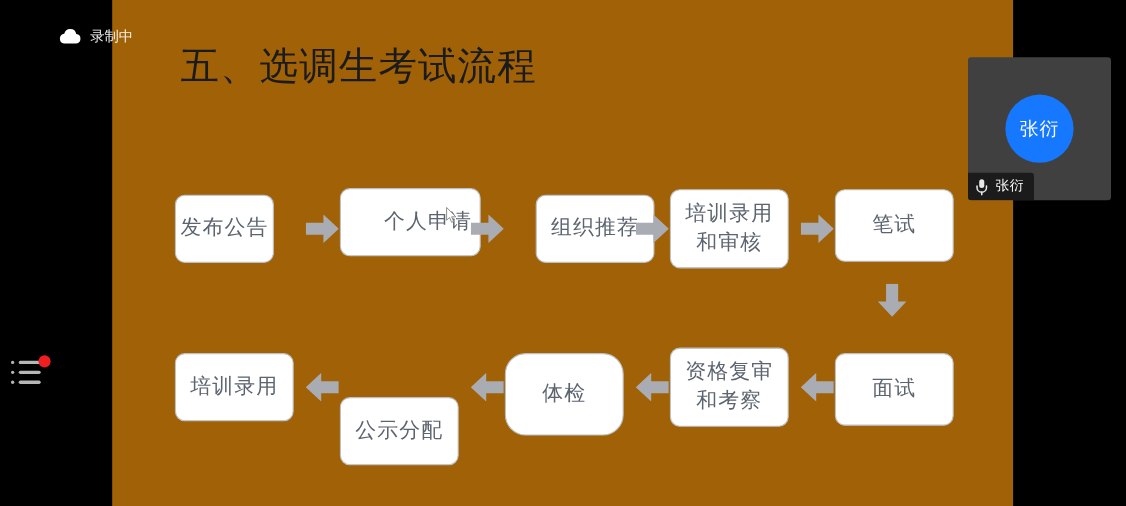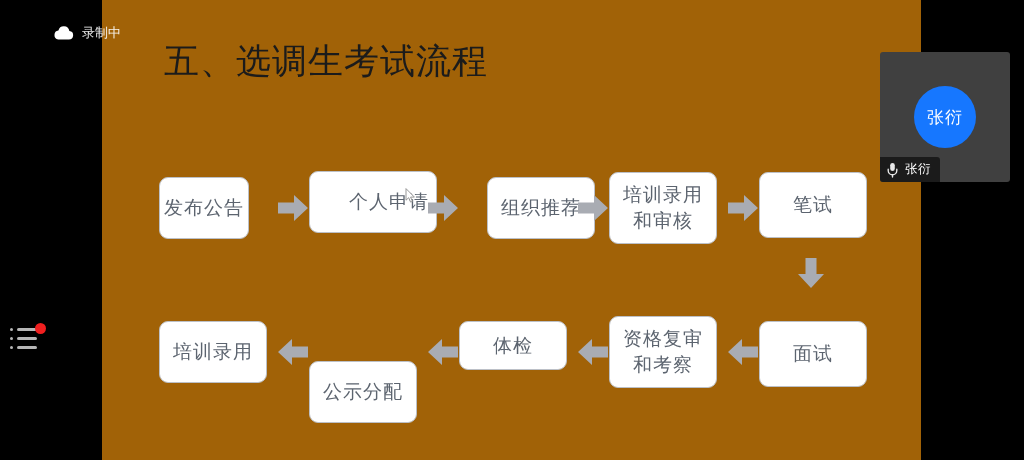--- a/index.html
+++ b/index.html
@@ -241,21 +241,21 @@
         </div>
         <div class="flow-box" style="left: 657px; top: 172px; width: 108px; height: 66px;">
           <span class="lbl">笔试</span>
         </div>
         <div class="flow-box" style="left: 57px; top: 321px; width: 108px; height: 62px; justify-content: center;">
           <span class="lbl">培训录用</span>
         </div>
         <div class="flow-box" style="left: 207px; top: 321px; width: 108px; height: 62px; margin-top: 40px;">
           <span class="lbl">公示分配</span>
         </div>
-        <div class="flow-box" style="left: 357px; top: 321px; width: 108px; height: 49px;">
+        <div class="flow-box" style="left: 357px; top: 321px; width: 108px; height: 75px; border-radius: 19px;">
           <span class="lbl">体检</span>
         </div>
         <div class="flow-box" style="left: 507px; top: 316px; width: 108px; height: 72px;">
           <span class="lbl">资格复审
 和考察</span>
         </div>
         <div class="flow-box" style="left: 657px; top: 321px; width: 108px; height: 66px;">
           <span class="lbl">面试</span>
         </div>
         <div class="arrow" style="left: 176px; top: 195px;">

